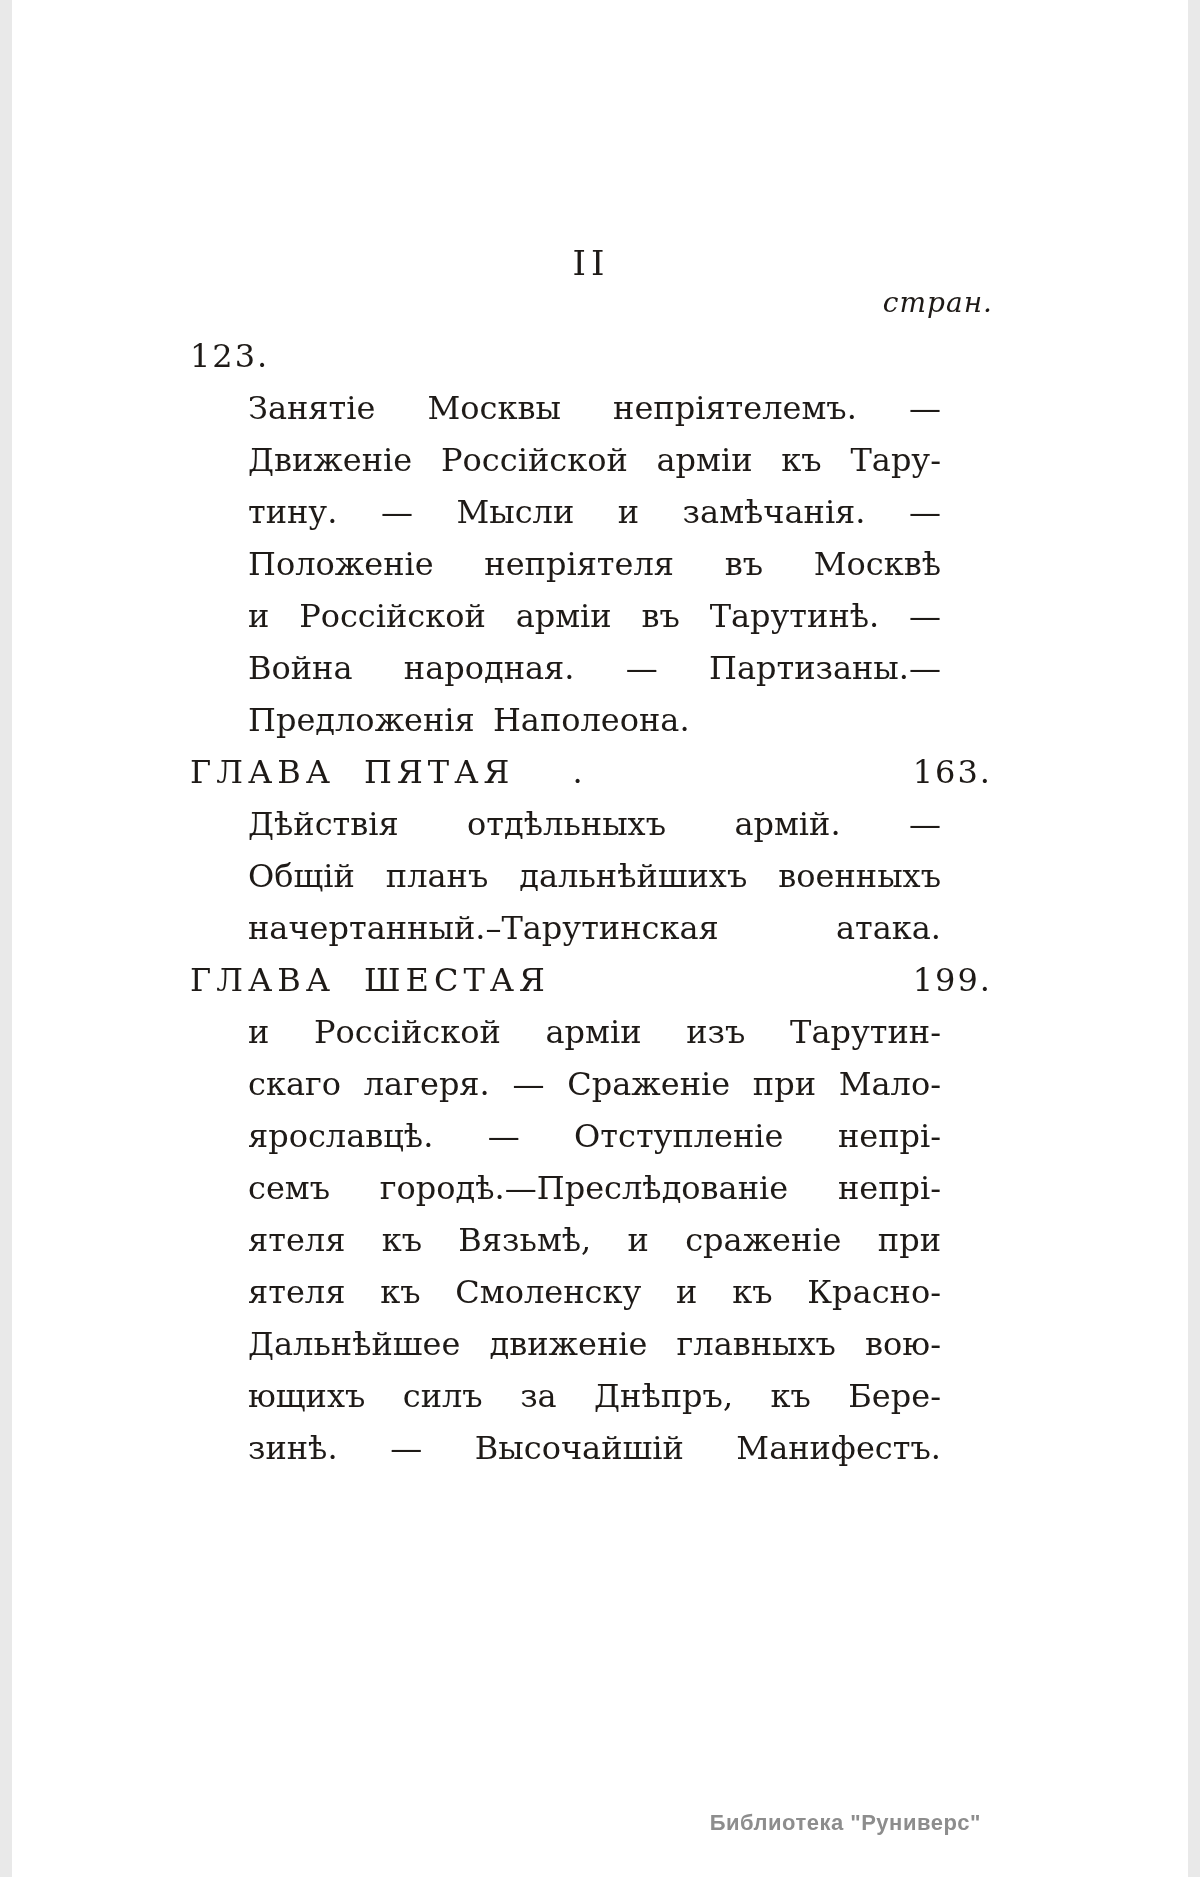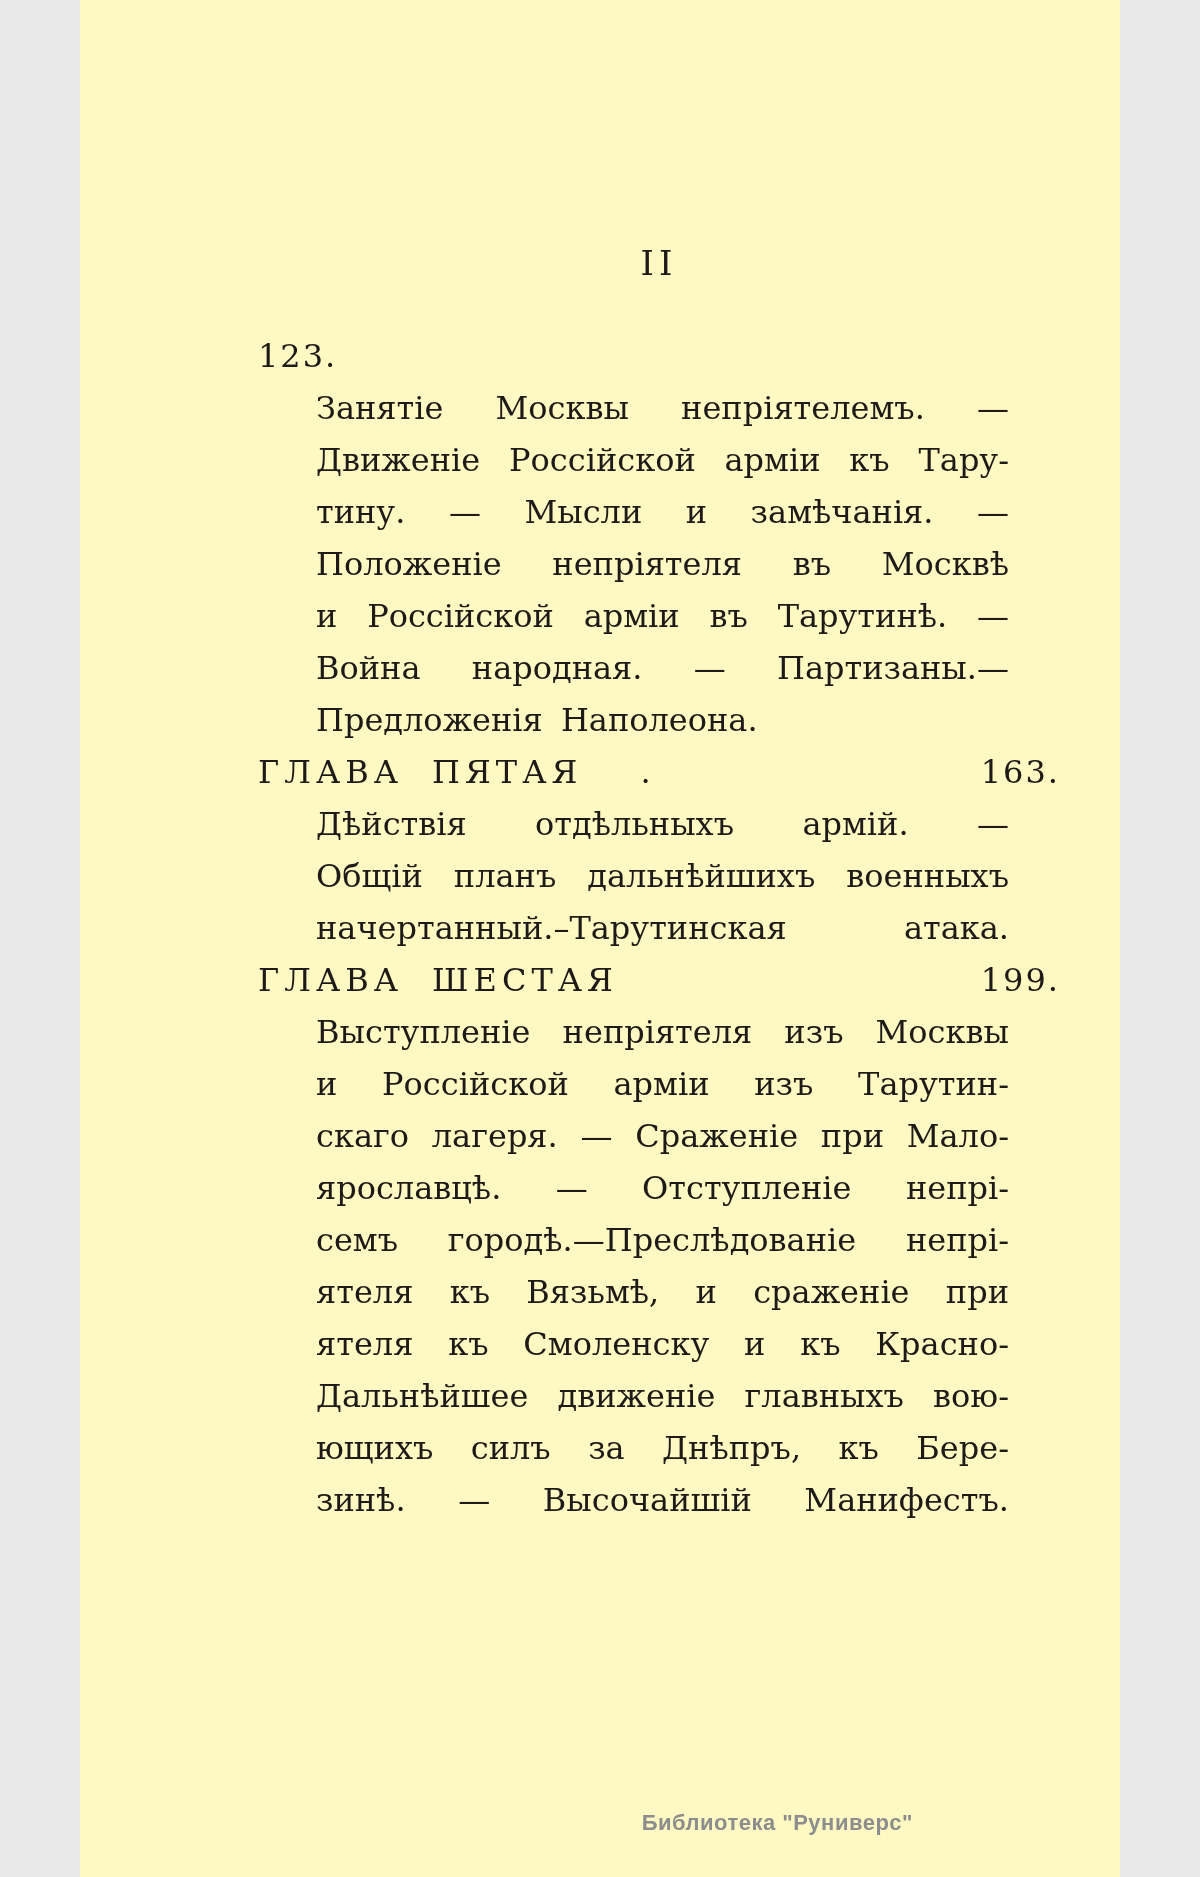--- a/index.html
+++ b/index.html
@@ -1,21 +1,21 @@
 <!DOCTYPE html>
 <html><head>
 <meta charset="utf-8">
 <style>
   html, body { margin: 0; padding: 0; background: #e9e9e9; }
   .page {
     position: relative;
-    width: 1040px;
+    width: 1176px;
     height: 1877px;
     margin: 0 auto;
-    background: #fef9c3;
+    background: #ffffff;
     color: #1e1a17;
     font-family: "DejaVu Serif", serif;
     overflow: hidden;
   }
   
   .folio {
     position: absolute;
     top: 243px;
     left: 178px;
     width: 802px;
@@ -91,20 +91,21 @@
     letter-spacing: 0.5px;
   }
 </style>
 </head>
 <body>
 
 <div class="page">
 
   <div class="folio">II</div>
 
+  <div class="col-header">стран.</div>
 
   <div class="toc">
 
     <div class="entry">
       <div class="chapter-row">
         <span class="chapter-page">123.</span>
       </div>
       <div class="entry-body">
         <div class="toc-line fill">Занятіе Москвы непріятелемъ. —</div>
         <div class="toc-line fill">Движеніе Россійской арміи къ Тару-</div>
@@ -127,21 +128,20 @@
         <div class="toc-line fill">начертанный.–Тарутинская атака.</div>
       </div>
     </div>
 
     <div class="entry">
       <div class="chapter-row">
         <span class="chapter-title">ГЛАВА ШЕСТАЯ</span>
         <span class="chapter-page">199.</span>
       </div>
       <div class="entry-body">
-        <div class="toc-line fill">Выступленіе непріятеля изъ Москвы</div>
         <div class="toc-line fill">и Россійской арміи изъ Тарутин-</div>
         <div class="toc-line fill">скаго лагеря. — Сраженіе при Мало-</div>
         <div class="toc-line fill">ярославцѣ. — Отступленіе непрі-</div>
         <div class="toc-line fill">семъ городѣ.—Преслѣдованіе непрі-</div>
         <div class="toc-line fill">ятеля къ Вязьмѣ, и сраженіе при</div>
         <div class="toc-line fill">ятеля къ Смоленску и къ Красно-</div>
         <div class="toc-line fill">Дальнѣйшее движеніе главныхъ вою-</div>
         <div class="toc-line fill">ющихъ силъ за Днѣпръ, къ Бере-</div>
         <div class="toc-line fill">зинѣ. — Высочайшій Манифестъ.</div>
       </div>

